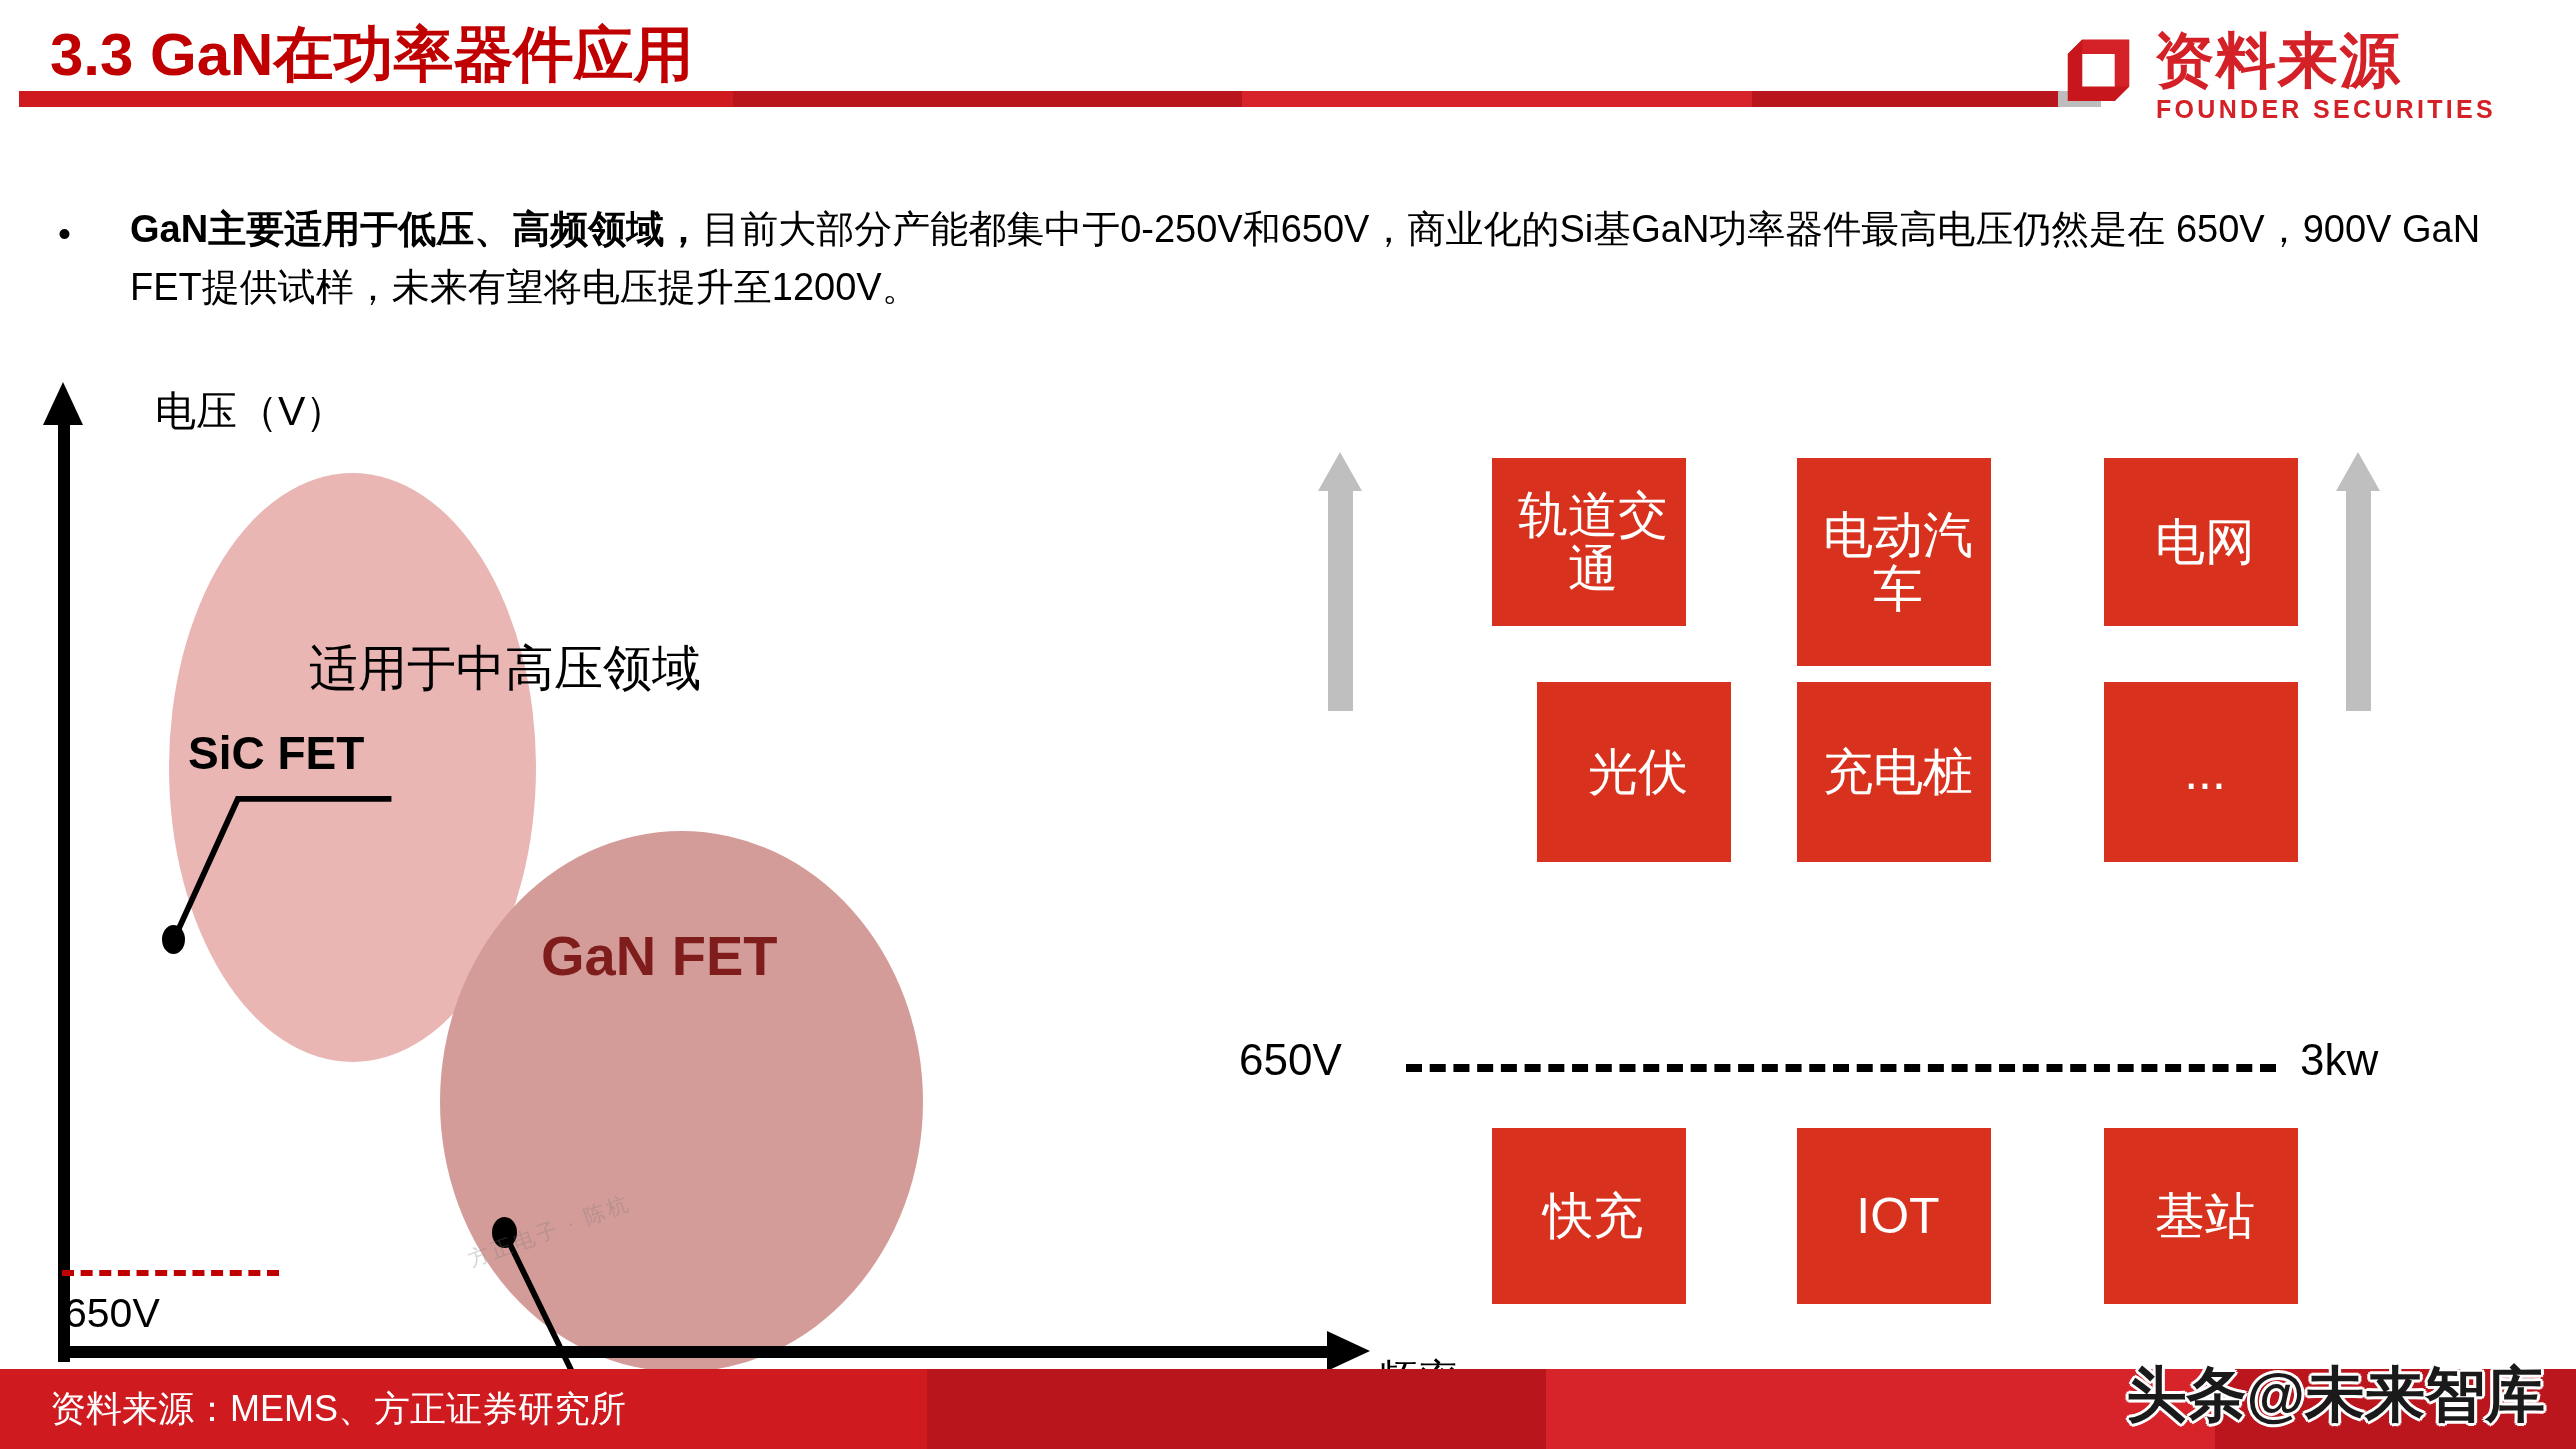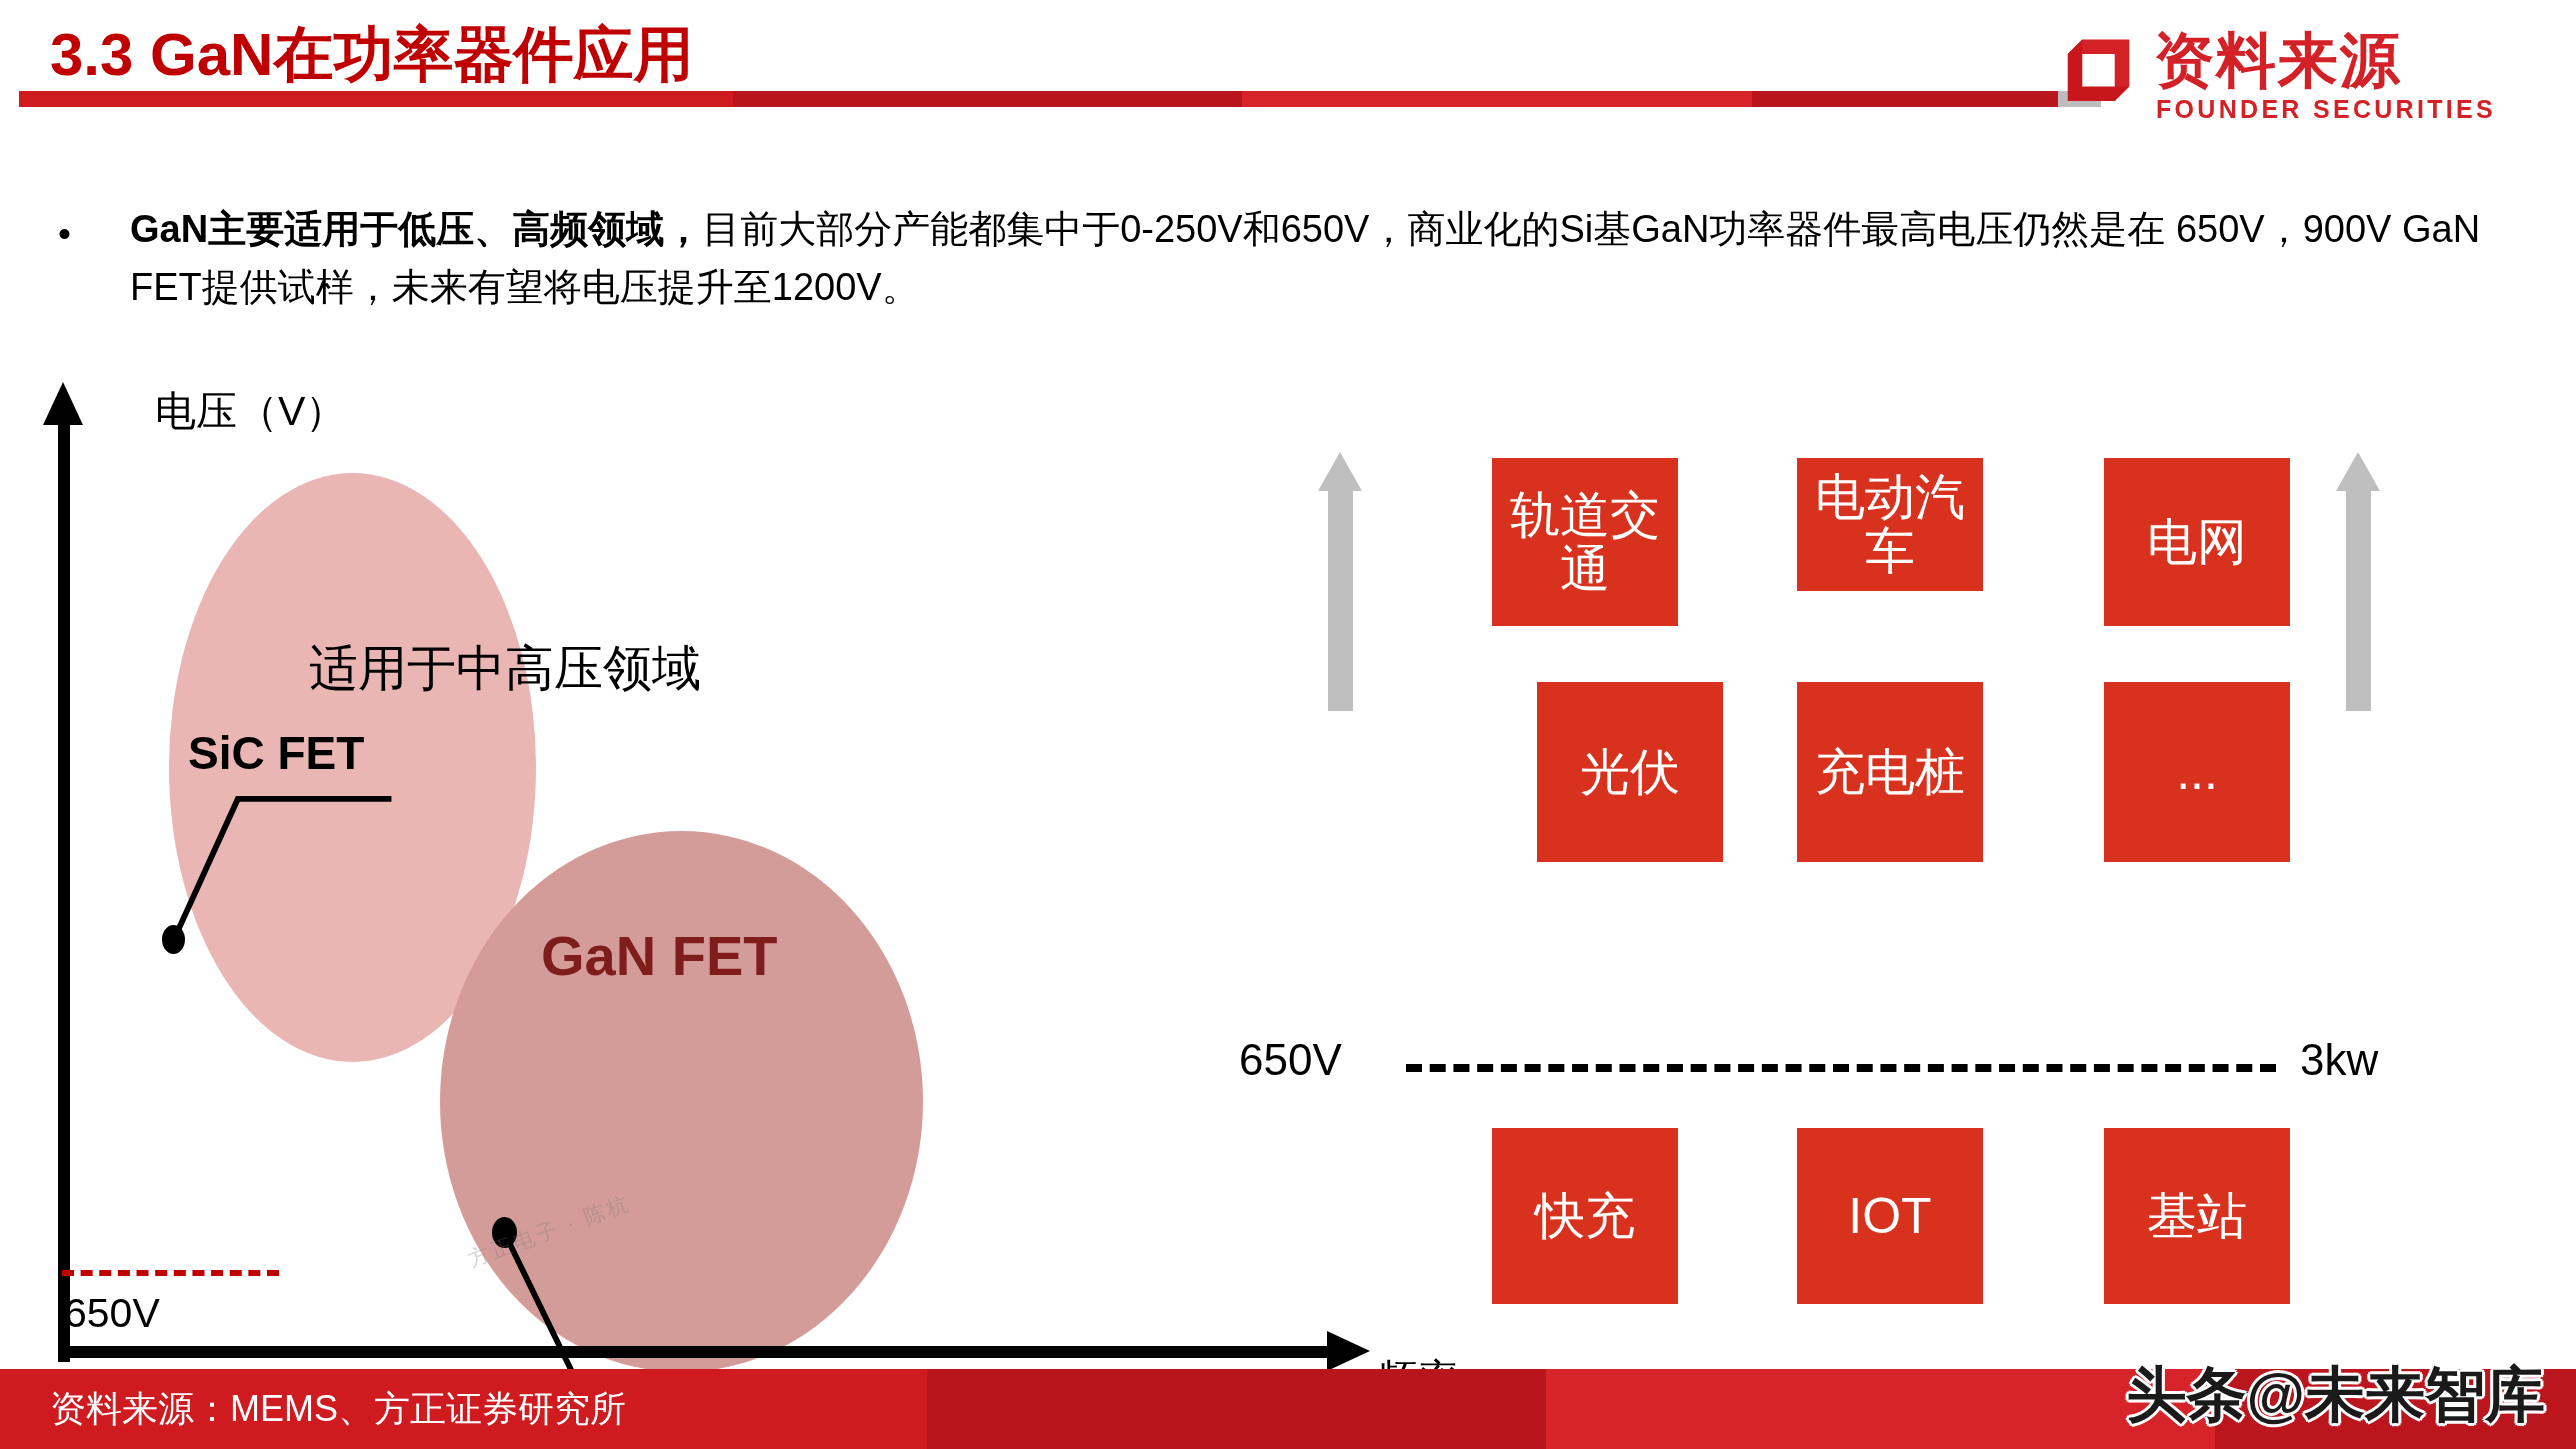--- a/index.html
+++ b/index.html
@@ -306,20 +306,21 @@
     position: absolute;
     background: #D8321E;
     color: #ffffff;
     display: flex;
     align-items: center;
     justify-content: center;
     text-align: center;
     font-size: 50px;
     line-height: 1.08;
     font-weight: 400;
+    padding-left: 8px;
   }
   .cell.two-line { font-size: 50px; }
 
   .dash-main {
     position: absolute;
     left: 92px;
     top: 620px;
     width: 870px;
     height: 0;
     border-top: 8.7px dashed #000;
@@ -452,21 +453,21 @@
     <div class="gray-arrow arrow-left">
       <div class="head"></div>
         <div class="shaft"></div>
     </div>
     <div class="gray-arrow arrow-right">
       <div class="head"></div>
         <div class="shaft"></div>
     </div>
 
     <div class="cell two-line" style="left:178px; top:13.5px; width:186px; height:168px;">轨道交通</div>
-    <div class="cell two-line" style="left:483px; top:13.5px; width:186px; height:133px;">电动汽车</div>
+    <div class="cell two-line" style="left:483px; top:13.5px; width:186px; height:208px;">电动汽车</div>
     <div class="cell" style="left:790px; top:13.5px; width:186px; height:168px;">电网</div>
 
     <div class="cell" style="left:178px; top:238px; width:186px; height:180px;margin-left:45px;">光伏</div>
     <div class="cell two-line" style="left:483px; top:238px; width:186px; height:180px;">充电桩</div>
     <div class="cell" style="left:790px; top:238px; width:186px; height:180px;">...</div>
 
     <div class="dash-main"></div>
     <div class="label-650v">650V</div>
     <div class="label-3kw">3kw</div>
 

